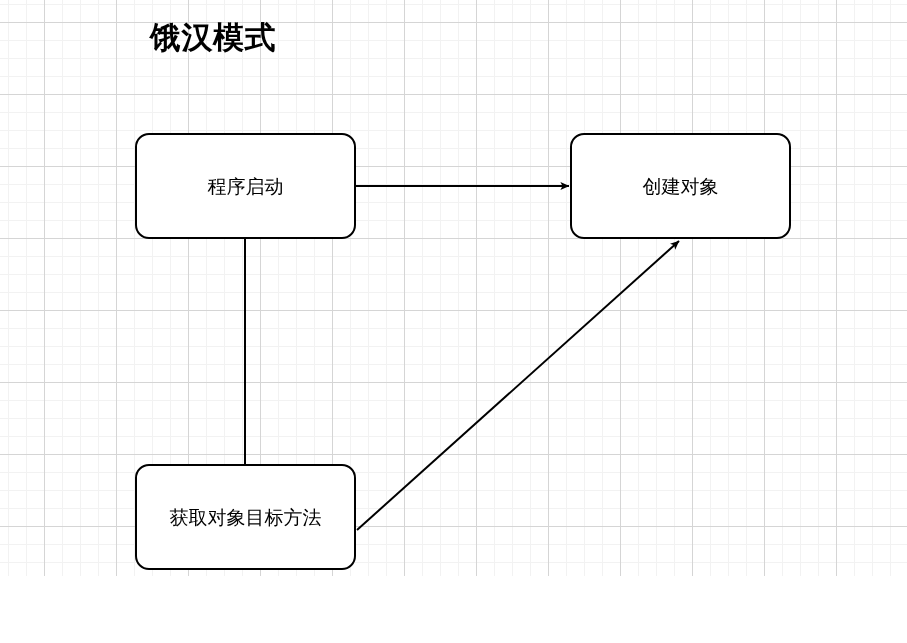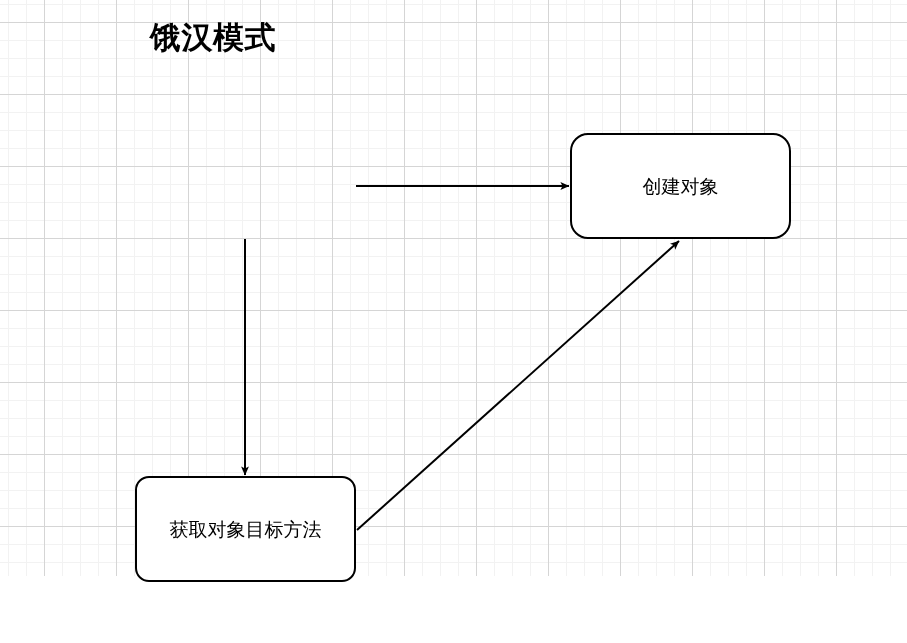--- a/index.html
+++ b/index.html
@@ -46,22 +46,22 @@
     align-items: center;
     justify-content: center;
   }
   .node-label {
     font-size: 19px;
     color: #000000;
     white-space: nowrap;
     line-height: 1;
   }
   #node-start  { left: 135px; top: 133px; width: 221px; height: 106px; }
-  #node-create { left: 570px; top: 133px; width: 221px; height: 106px; border-radius: 18px; }
-  #node-getobj { left: 135px; top: 476px; width: 221px; height: 106px; text-align: right; }
+  #node-create { left: 570px; top: 133px; width: 221px; height: 106px; }
+  #node-getobj { left: 135px; top: 464px; width: 221px; height: 106px; text-align: right; }
   #edges {
     position: absolute;
     left: 0;
     top: 0;
     width: 907px;
     height: 643px;
     pointer-events: none;
   }
   .watermark {
     position: absolute;
@@ -93,20 +93,23 @@
 
     <g>
       <line x1="245" y1="239" x2="245" y2="475" stroke="#000000" stroke-width="2" marker-end="url(#arrow)"></line>
     </g>
 
     <g>
       <line x1="357" y1="530" x2="679" y2="241" stroke="#000000" stroke-width="2" marker-end="url(#arrow)"></line>
     </g>
   </svg>
 
+  <div class="node" id="node-start">
+    <span class="node-label">程序启动</span>
+  </div>
 
   <div class="node" id="node-create">
     <span class="node-label">创建对象</span>
   </div>
 
   <div class="node" id="node-getobj">
     <span class="node-label">获取对象目标方法</span>
   </div>
 
 

